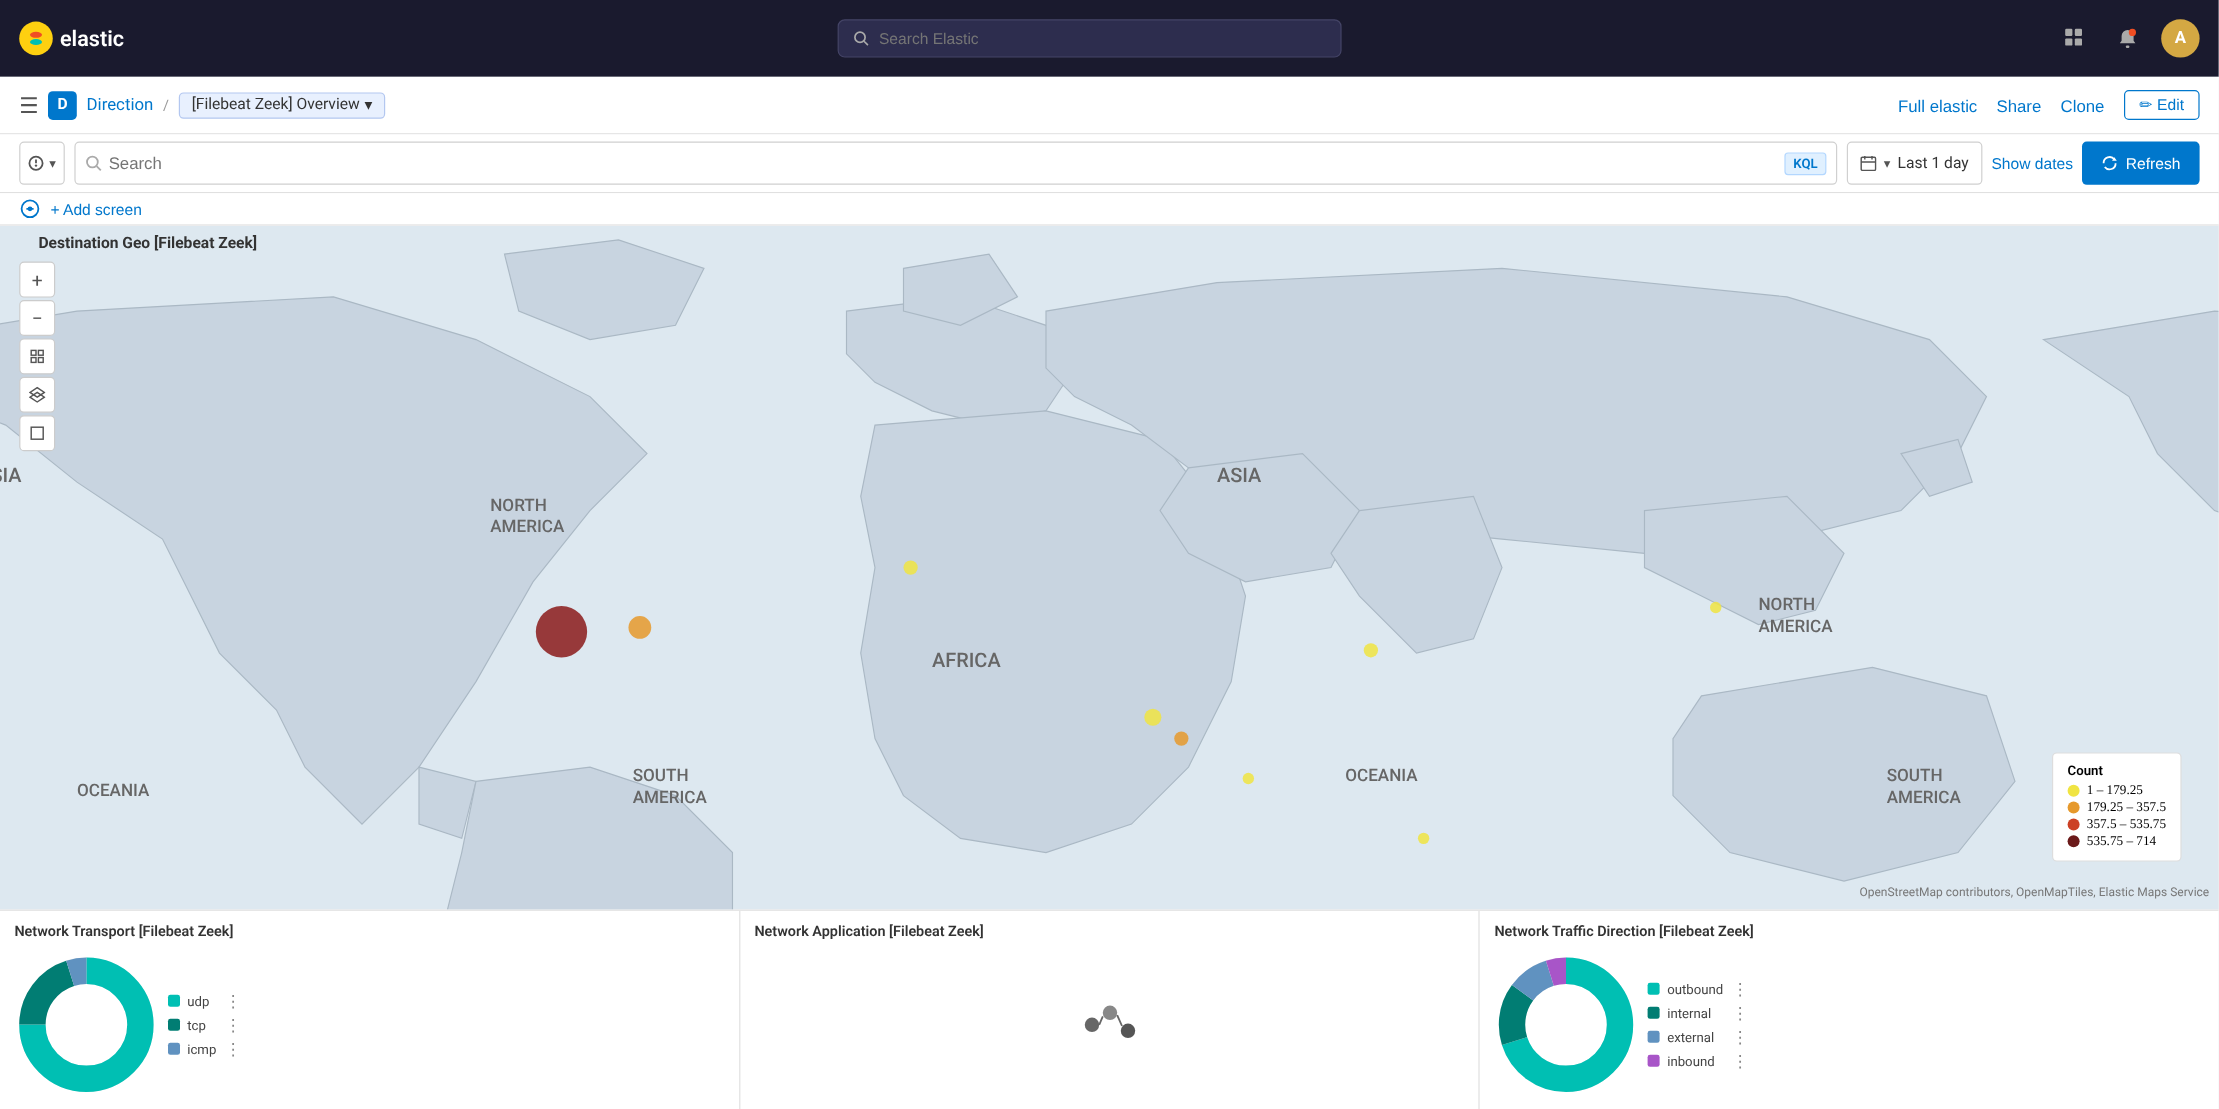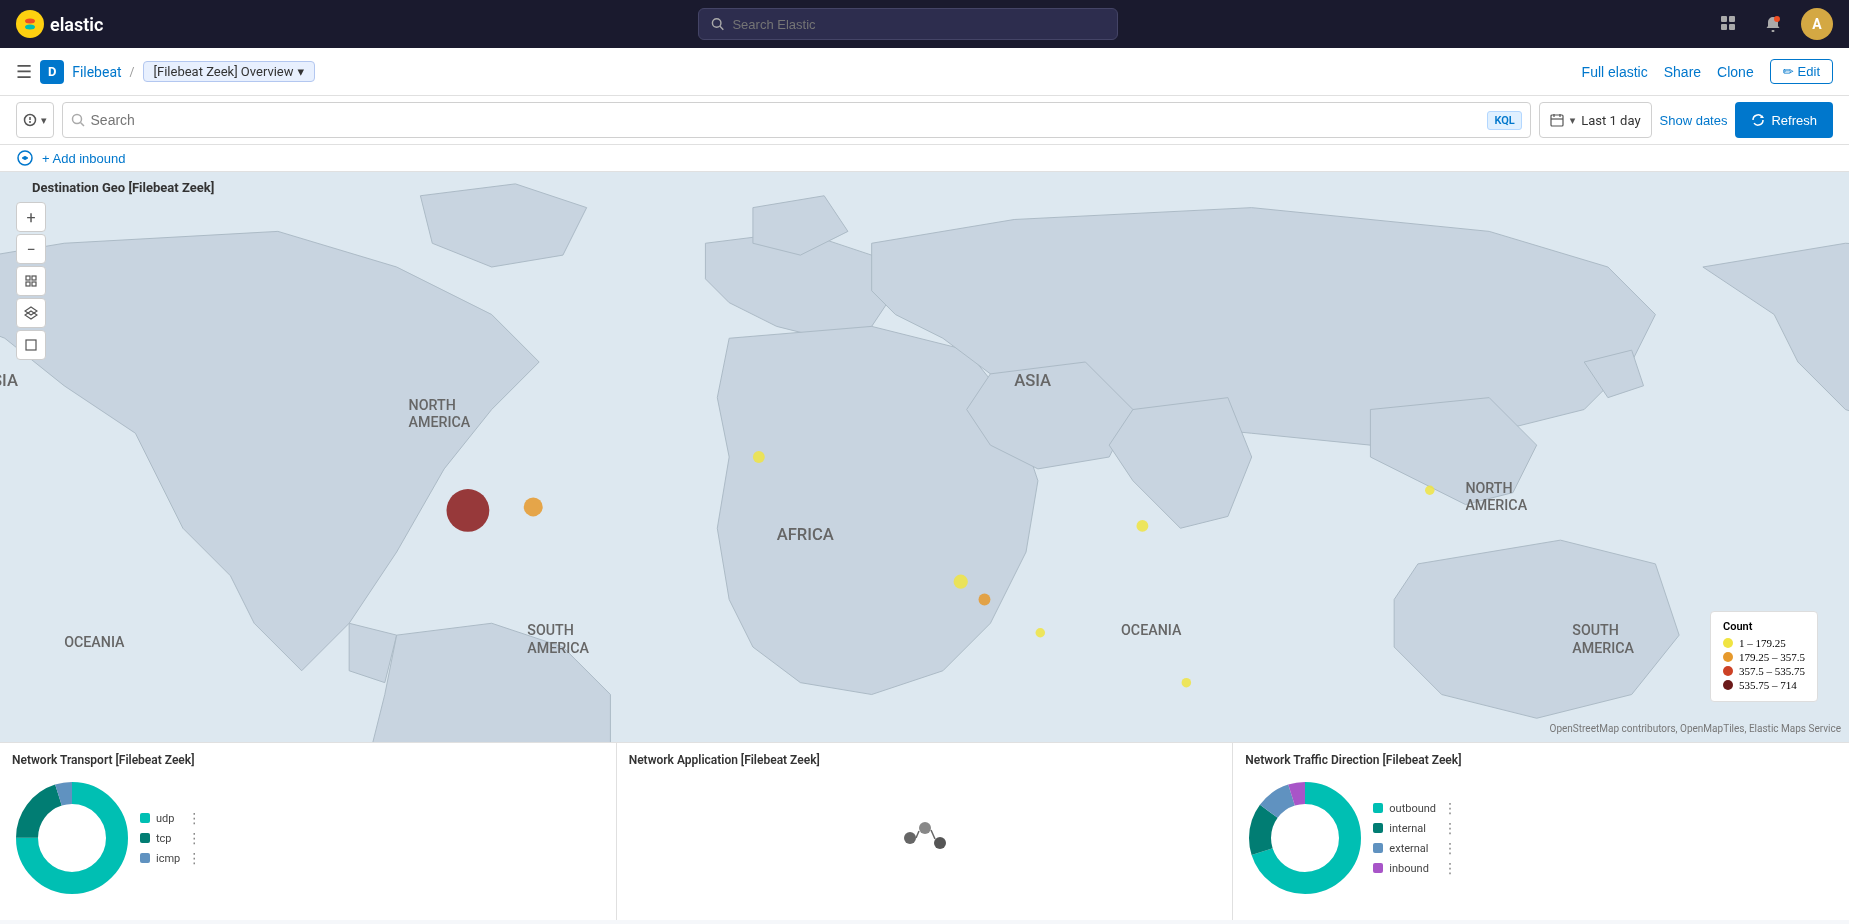--- a/index.html
+++ b/index.html
@@ -1,21 +1,21 @@
 <!DOCTYPE html>
 <html><head>
   <meta charset="utf-8">
   <style>
     * { box-sizing: border-box; margin: 0; padding: 0; }
     body { font-family: -apple-system, BlinkMacSystemFont, 'Segoe UI', Roboto, sans-serif; background: #f5f7fa; overflow: hidden; }
 
     
     .top-nav {
       background: #1a1a2e;
-      height: 48px;
+      height: 64px;
       display: flex;
       align-items: center;
       padding: 12px 16px;
       justify-content: space-between;
     }
     .top-nav-left { display: flex; align-items: center; gap: 8px; }
     .elastic-logo { display: flex; align-items: center; gap: 6px; }
     .elastic-icon { width: 28px; height: 28px; background: #fed010; border-radius: 50%; display: flex; align-items: center; justify-content: center; font-size: 14px; }
     .elastic-text { color: white; font-size: 18px; font-weight: 600; }
     .search-bar-container {
@@ -374,21 +374,21 @@
       </svg>
     </div>
     <div class="user-avatar">A</div>
   </div>
 </div>
 
 <div class="breadcrumb-bar">
   <div class="breadcrumb-left">
     <span class="menu-icon">☰</span>
     <div class="breadcrumb-d">D</div>
-    <span class="breadcrumb-item">Filebeat</span>
+    <span class="breadcrumb-item">Direction</span>
     <span class="breadcrumb-separator">/</span>
     <div class="breadcrumb-current">
       <span>[Filebeat Zeek] Overview</span>
       <span style="cursor:pointer">▾</span>
     </div>
   </div>
   <div class="breadcrumb-right">
     <button class="bc-btn">Full elastic</button>
     <button class="bc-btn">Share</button>
     <button class="bc-btn">Clone</button>
@@ -437,21 +437,21 @@
     </button>
   </div>
 </div>
 
 <div class="sub-filter-bar">
   <svg width="18" height="18" viewBox="0 0 18 18" style="cursor:pointer; color:#0077cc;">
     <circle cx="9" cy="9" r="7" stroke="#0077cc" stroke-width="1.5" fill="none"></circle>
     <line x1="6" y1="9" x2="12" y2="9" stroke="#0077cc" stroke-width="1.5"></line>
     <circle cx="9" cy="9" r="2" fill="#0077cc"></circle>
   </svg>
-  <button class="add-filter-btn">+ Add inbound</button>
+  <button class="add-filter-btn">+ Add screen</button>
 </div>
 
 <div class="main-content">
 
   <div class="map-section">
     <div class="map-title">Destination Geo [Filebeat Zeek]</div>
     
     
     <div class="map-controls">
       <div class="map-ctrl-btn">+</div>

